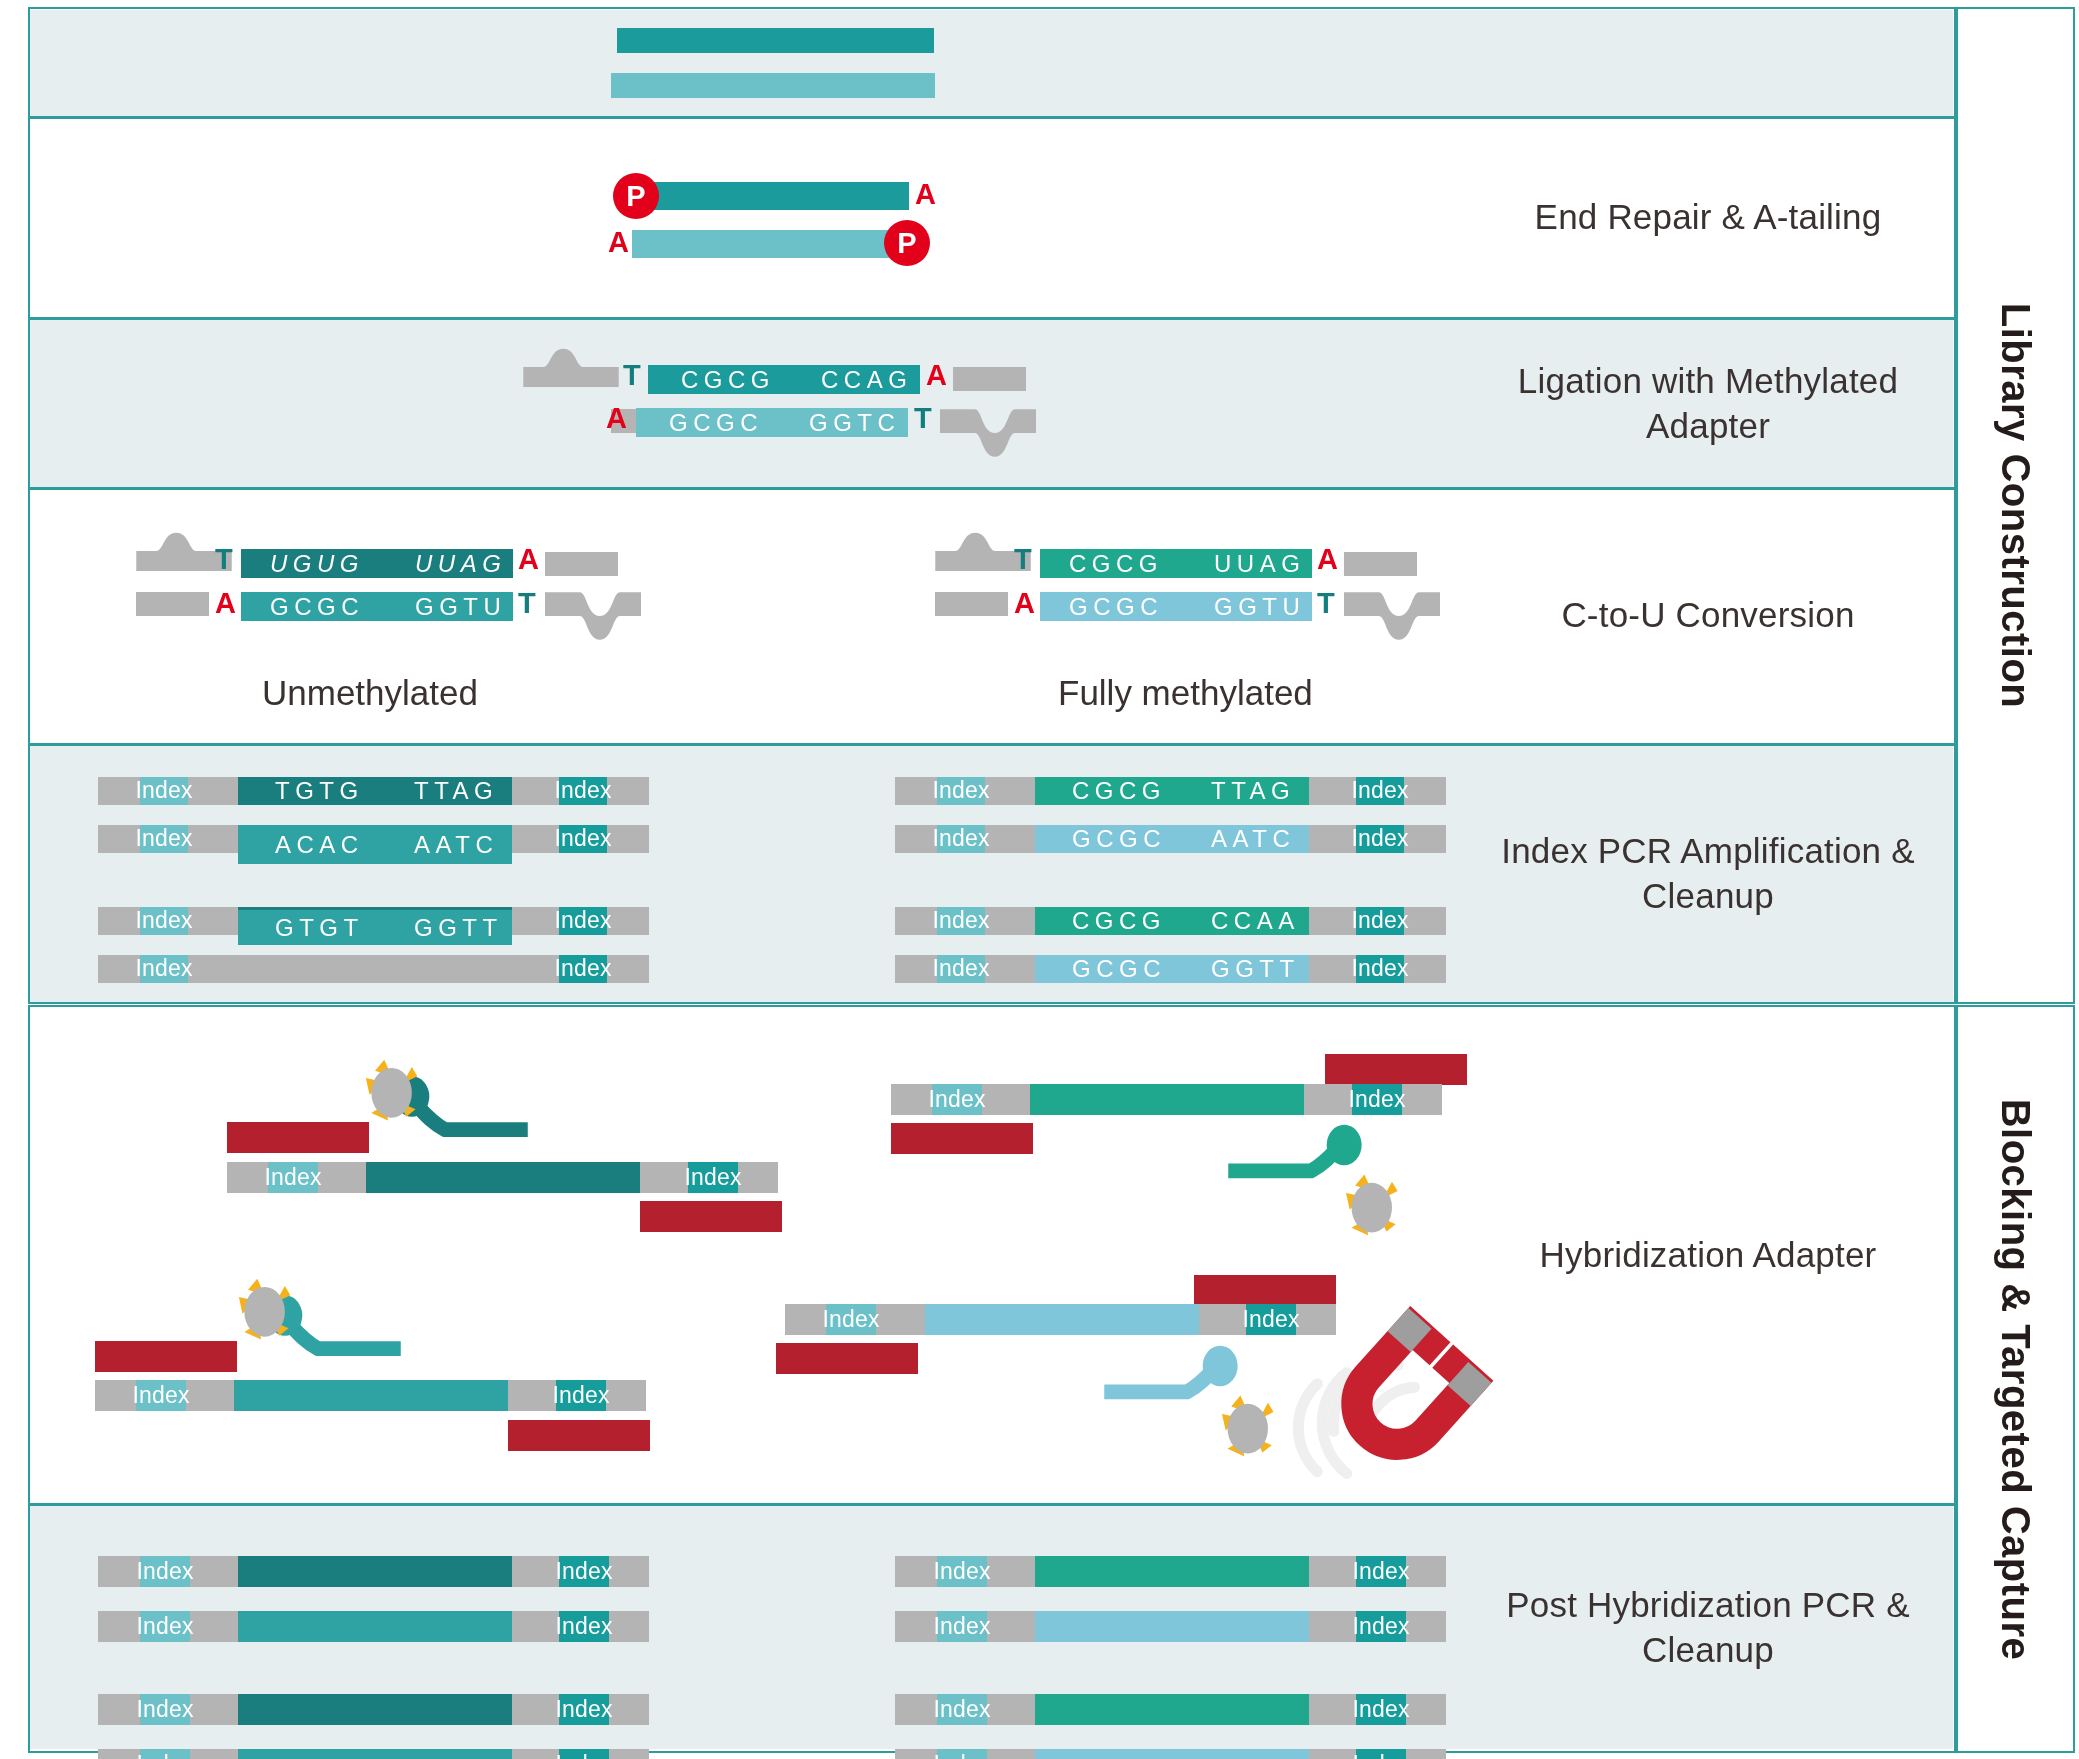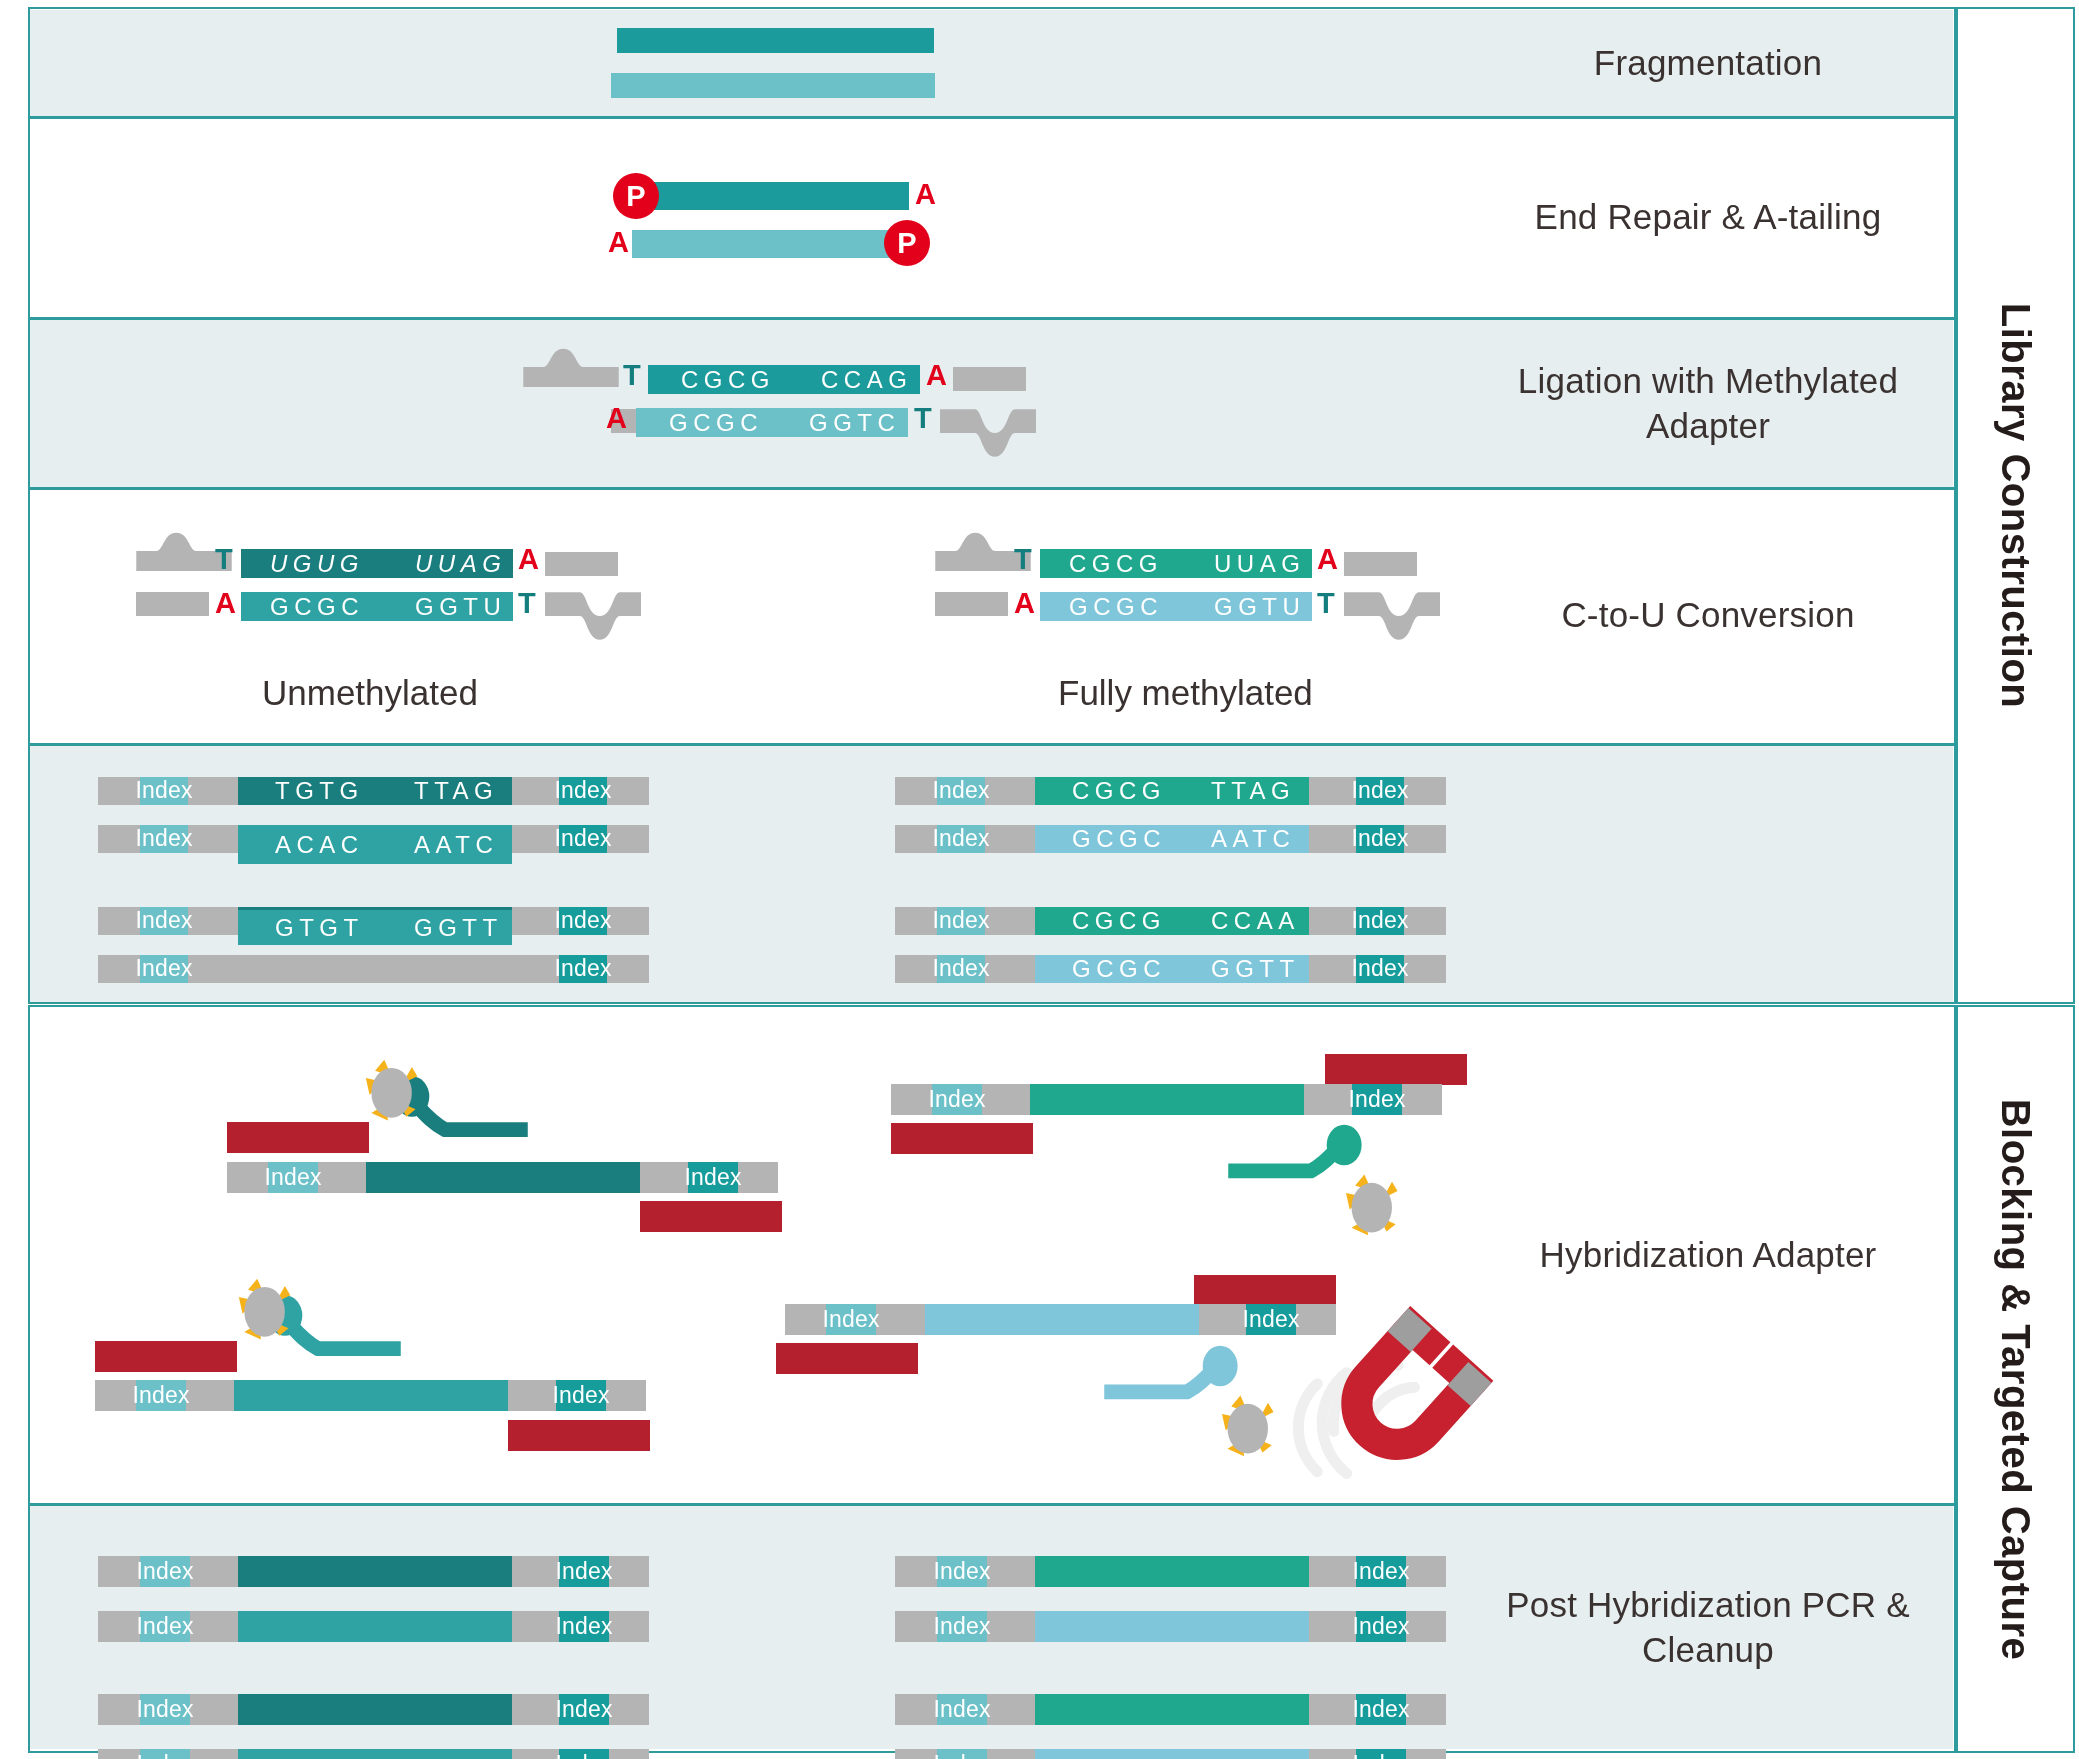--- a/index.html
+++ b/index.html
@@ -79,31 +79,31 @@
   <div class="band" style="left:30px;top:320px;width:1923px;height:167px;"></div>
   <div class="band" style="left:30px;top:746px;width:1923px;height:256px;"></div>
   <div class="band" style="left:30px;top:1506px;width:1923px;height:243px;"></div>
 
   <div class="row-sep" style="left:27.5px;top:116px;width:1928px;"></div>
   <div class="row-sep" style="left:27.5px;top:317px;width:1928px;"></div>
   <div class="row-sep" style="left:27.5px;top:487px;width:1928px;"></div>
   <div class="row-sep" style="left:27.5px;top:743px;width:1928px;"></div>
   <div class="row-sep" style="left:27.5px;top:1503px;width:1928px;"></div>
 
-  <div class="step-label" style="left:1469px;top:10px;width:478px;height:106px;">
-    <span>Fragmentation</span>
-  </div>
   <div class="step-label" style="left:1469px;top:118px;width:478px;height:198px;">
     <span>End Repair &amp; A-tailing</span>
   </div>
   <div class="step-label" style="left:1469px;top:320px;width:478px;height:167px;">
     <span>Ligation with Methylated Adapter</span>
   </div>
   <div class="step-label" style="left:1469px;top:489px;width:478px;height:253px;">
     <span>C-to-U Conversion</span>
+  </div>
+  <div class="step-label" style="left:1469px;top:746px;width:478px;height:256px;">
+    <span>Index PCR Amplification &amp; Cleanup</span>
   </div>
   <div class="step-label" style="left:1469px;top:1007px;width:478px;height:496px;">
     <span>Hybridization Adapter</span>
   </div>
   <div class="step-label" style="left:1469px;top:1506px;width:478px;height:243px;">
     <span>Post Hybridization PCR &amp; Cleanup</span>
   </div>
 
   <div class="phase-label" style="left:1956px;top:7.3px;width:119px;height:997px;">
     <span class="phase-inner">Library Construction</span>

